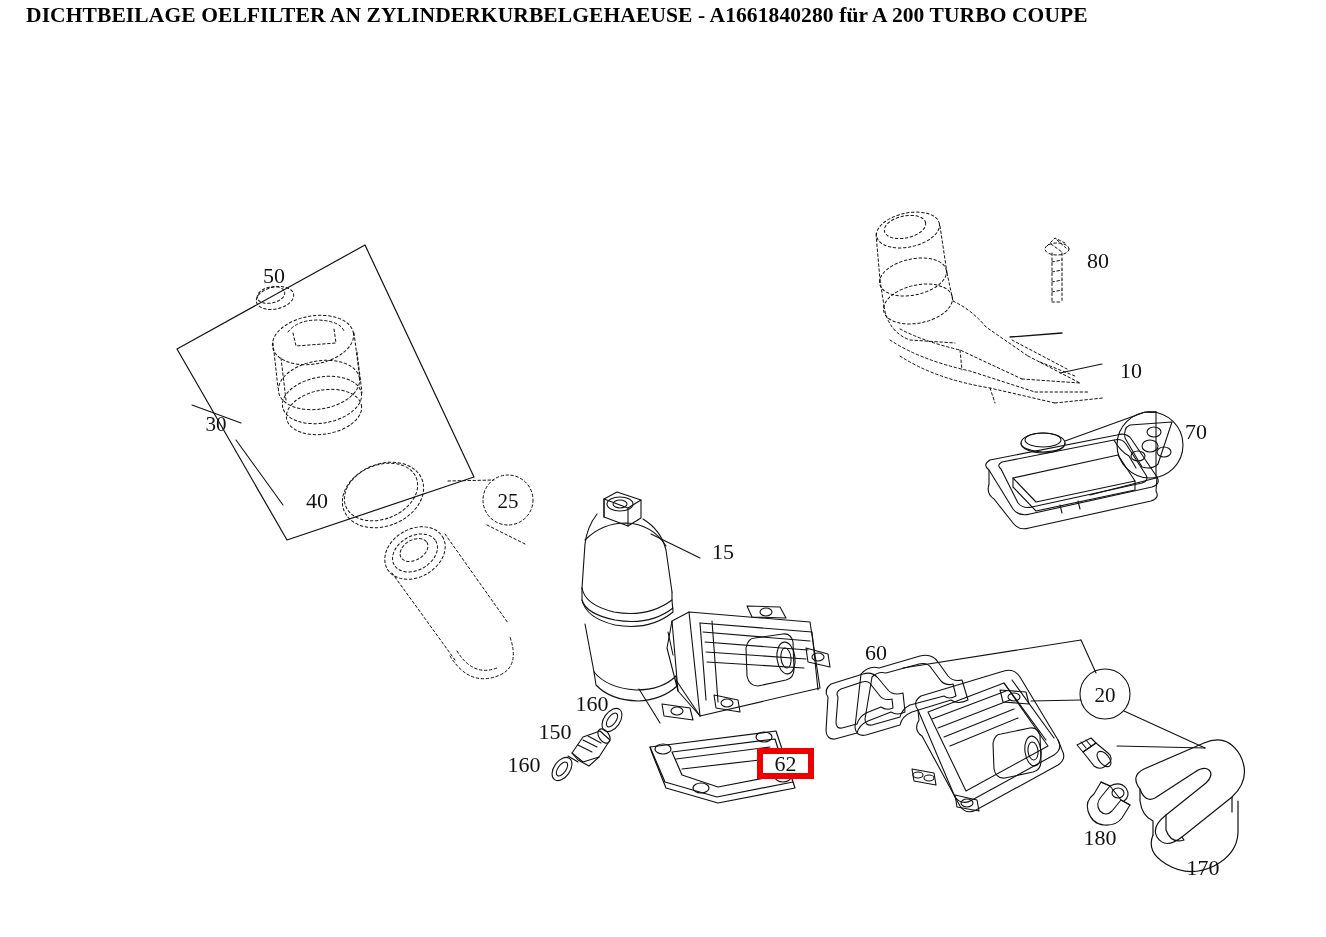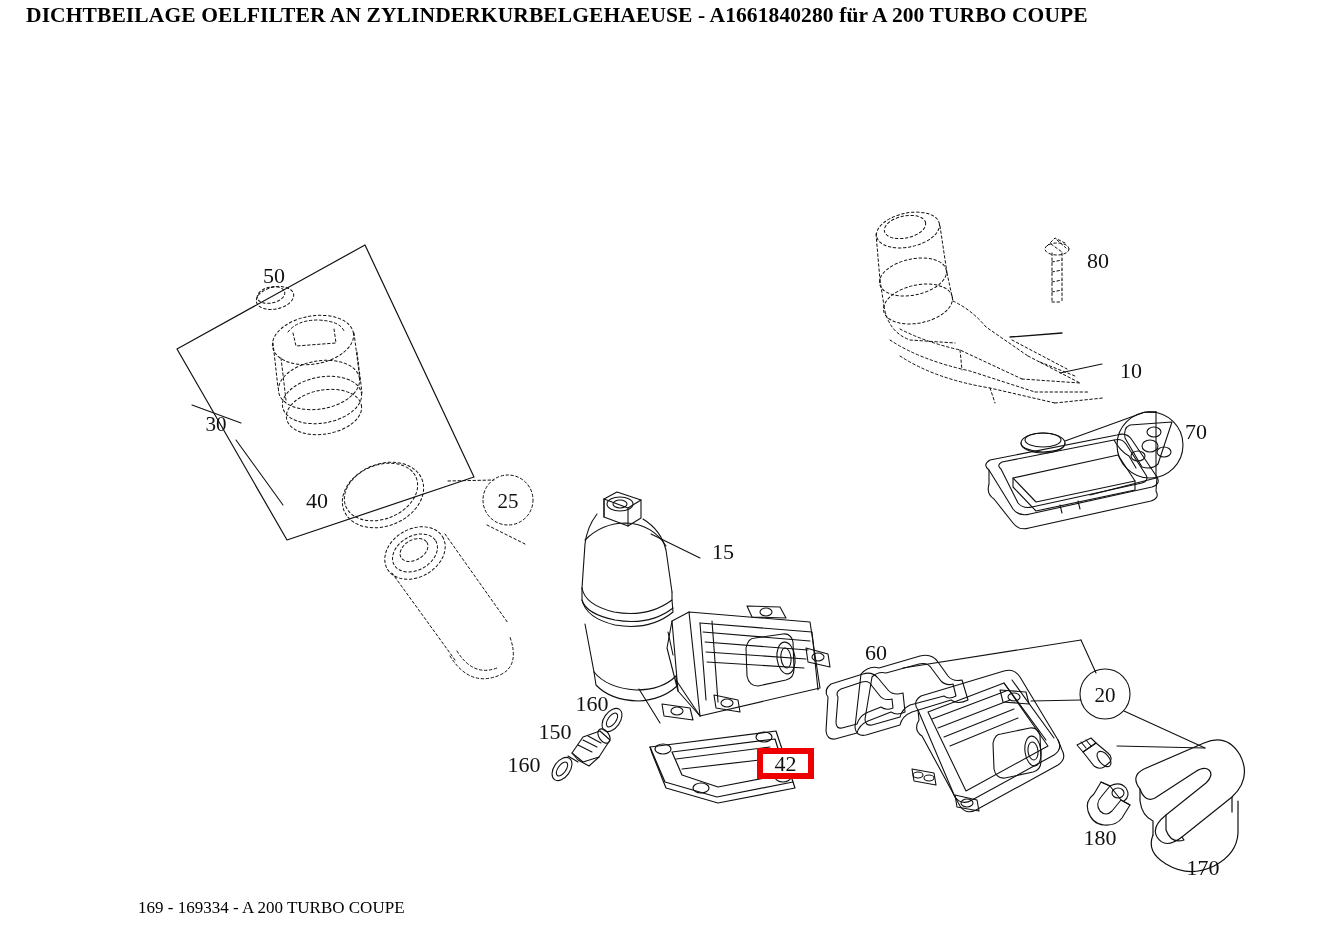--- a/index.html
+++ b/index.html
@@ -366,17 +366,16 @@
         <text class="callout-num" x="1203" y="835" text-anchor="middle">170</text>
         <text class="callout-num" x="1098" y="228" text-anchor="middle">80</text>
         <text class="callout-num" x="1131" y="338" text-anchor="middle">10</text>
         <text class="callout-num" x="1196" y="399" text-anchor="middle">70</text>
       </g>
 
     </svg>
   </div>
 
   <div id="hl-box"></div>
-  <div id="hl-label">42</div>
-
-  <div id="footer">169 - 169334 - A 200 TURBO COUPE</div>
+  <div id="hl-label">62</div>
+
 
 </div>
 
 </body></html>

